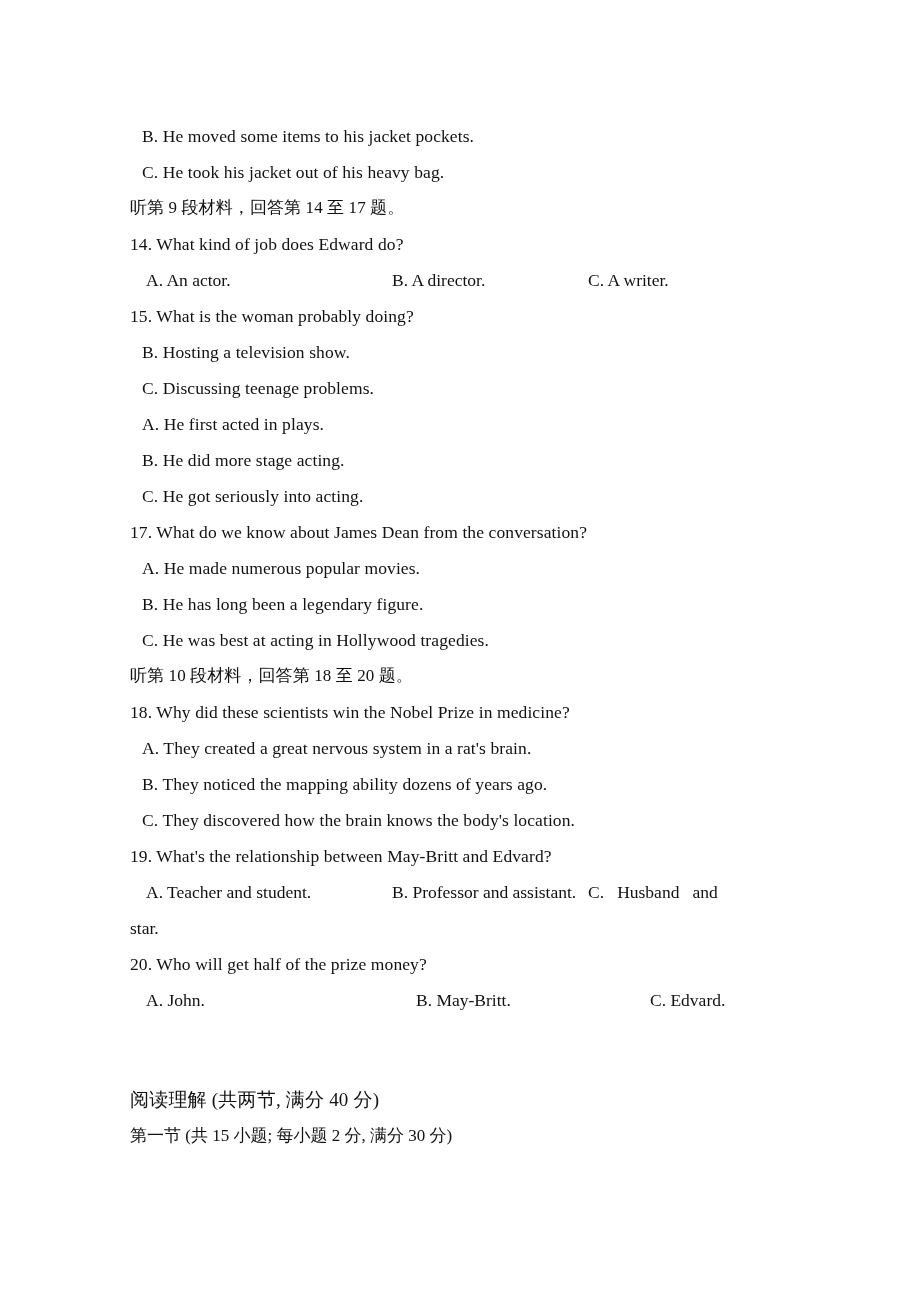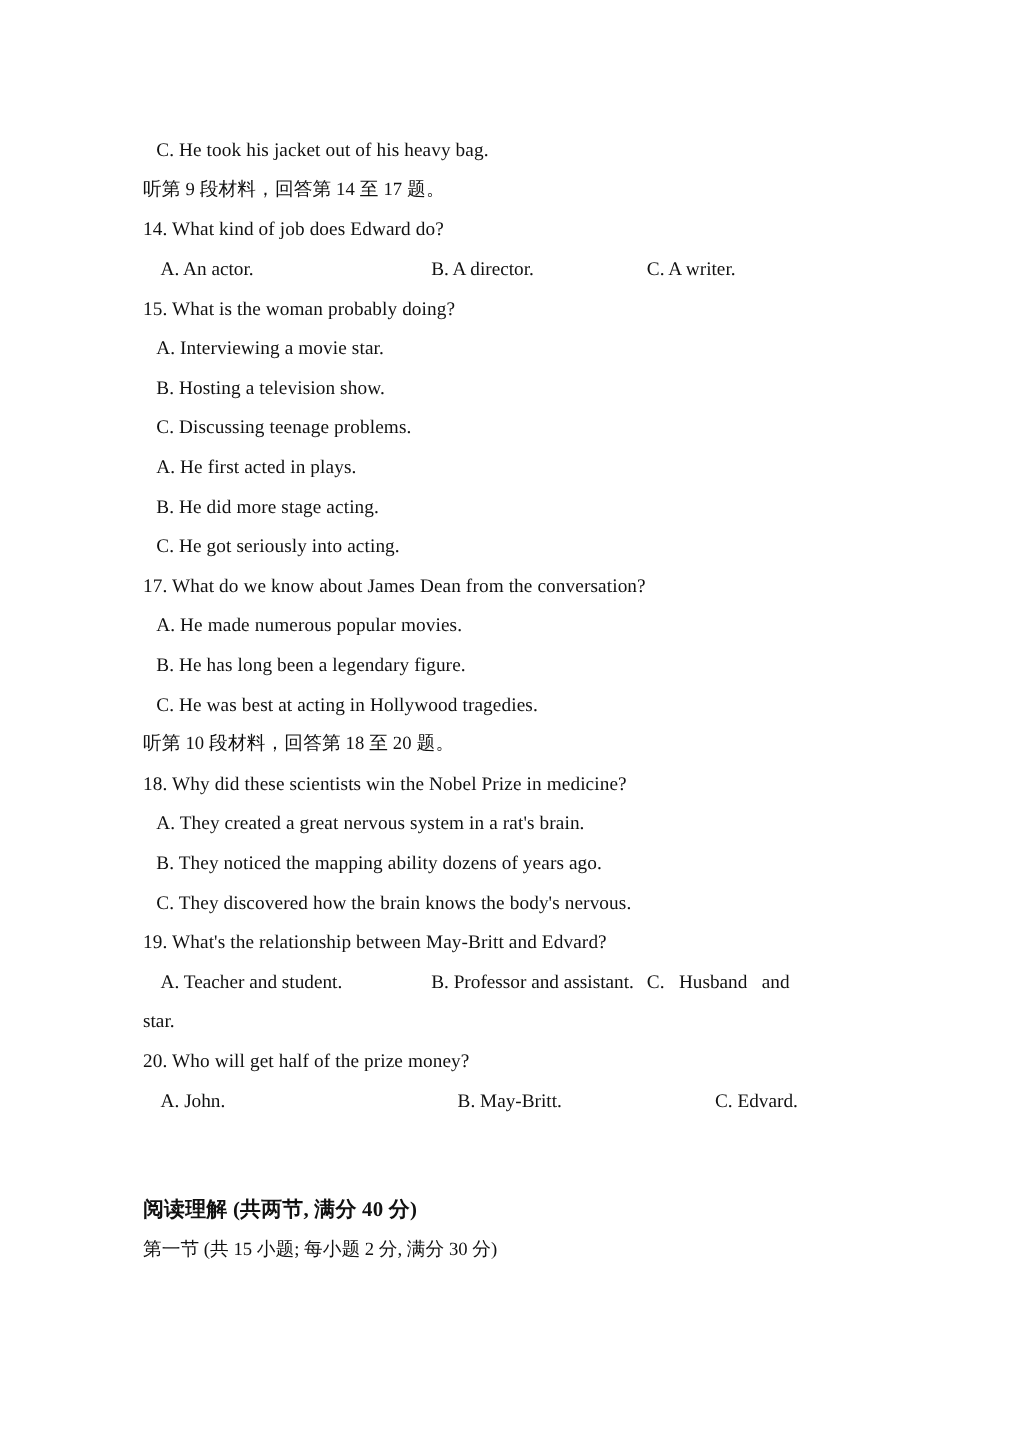--- a/index.html
+++ b/index.html
@@ -53,69 +53,69 @@
   }
   .opt-row .col-a { left: 16px; }
   .opt-row .col-b { left: 262px; }
   .opt-row .col-c { left: 458px; }
   .opt-row-20 .col-b { left: 286px; }
   .opt-row-20 .col-c { left: 520px; }
   .gap-block { height: 64px; }
   .section-head {
     font-size: 19px;
     line-height: 36px;
-    font-weight: bold;
+    font-weight: normal;
     letter-spacing: 0.2px;
   }
   .section-sub {
     font-size: 17px;
     line-height: 36px;
   }
   .wrap-cont {
     font-size: 17.5px;
     line-height: 36px;
     padding-left: 0;
   }
 </style>
 </head>
 <body>
 
 <div class="page">
 
+  <div class="line opt">B. He moved some items to his jacket pockets.</div>
   <div class="line opt">C. He took his jacket out of his heavy bag.</div>
 
   <div class="line directive">听第 9 段材料，回答第 14 至 17 题。</div>
 
   <div class="line stem">14. What kind of job does Edward do?</div>
   <div class="opt-row">
     <span class="col col-a">A. An actor.</span>
     <span class="col col-b">B. A director.</span>
     <span class="col col-c">C. A writer.</span>
   </div>
 
   <div class="line stem">15. What is the woman probably doing?</div>
-  <div class="line opt">A. Interviewing a movie star.</div>
   <div class="line opt">B. Hosting a television show.</div>
   <div class="line opt">C. Discussing teenage problems.</div>
 
   <div class="line opt">A. He first acted in plays.</div>
   <div class="line opt">B. He did more stage acting.</div>
   <div class="line opt">C. He got seriously into acting.</div>
 
   <div class="line stem">17. What do we know about James Dean from the conversation?</div>
   <div class="line opt">A. He made numerous popular movies.</div>
   <div class="line opt">B. He has long been a legendary figure.</div>
   <div class="line opt">C. He was best at acting in Hollywood tragedies.</div>
 
   <div class="line directive">听第 10 段材料，回答第 18 至 20 题。</div>
 
   <div class="line stem">18. Why did these scientists win the Nobel Prize in medicine?</div>
   <div class="line opt">A. They created a great nervous system in a rat's brain.</div>
   <div class="line opt">B. They noticed the mapping ability dozens of years ago.</div>
-  <div class="line opt">C. They discovered how the brain knows the body's nervous.</div>
+  <div class="line opt">C. They discovered how the brain knows the body's location.</div>
 
   <div class="line stem">19. What's the relationship between May-Britt and Edvard?</div>
   <div class="opt-row">
     <span class="col col-b">B. Professor and assistant.</span>
     <span class="col col-a">A. Teacher and student.</span>
     <span class="col col-c">C.   Husband   and</span>
   </div>
   <div class="wrap-cont">star.</div>
 
   <div class="line stem">20. Who will get half of the prize money?</div>

